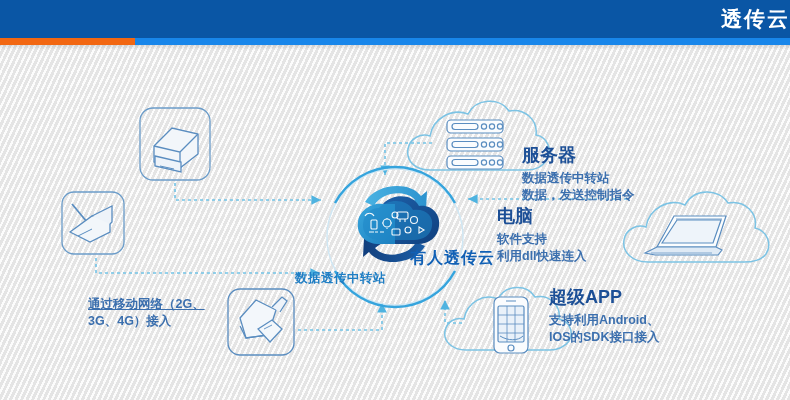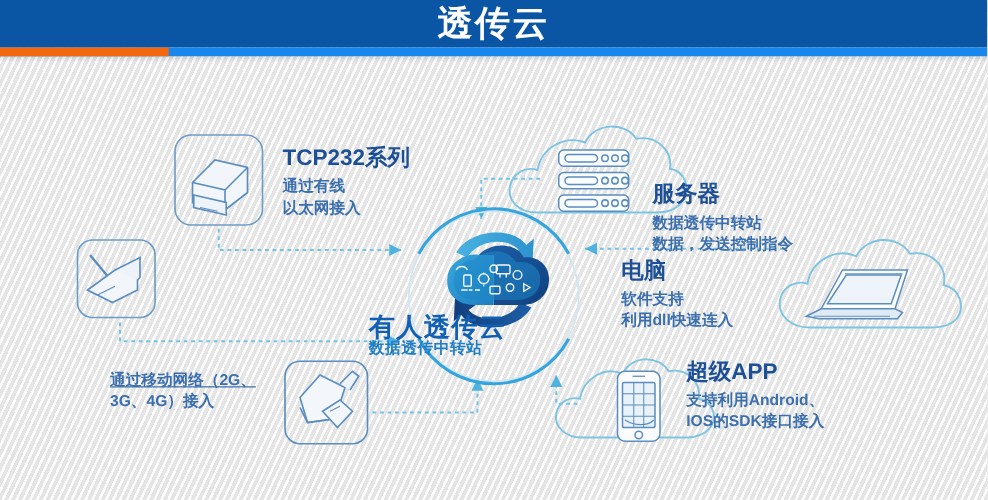--- a/index.html
+++ b/index.html
@@ -18,22 +18,22 @@
         rgba(222,222,222,0.55) 5px);
   }
 
   
   #header{
     position:absolute;left:0;top:0;width:790px;height:38px;
     background:#0a56a5;
   }
   #header-title{
     position:absolute;left:0;top:0;width:790px;height:38px;
-    line-height:38px;text-align:center;
-    color:#ffffff;font-size:28px;font-weight:bold;letter-spacing:2px;
+    line-height:38px;text-align:right;
+    color:#ffffff;font-size:21px;font-weight:bold;letter-spacing:2px;font-family:Liberation Serif, serif;
   }
   #accent-bar{
     position:absolute;left:0;top:38px;width:790px;height:7px;
     background:#1886ea;
   }
   #accent-bar-orange{
     position:absolute;left:0;top:38px;width:135px;height:7px;
     background:#f26712;
   }
   #header-shadow{
@@ -49,22 +49,22 @@
   .ttl{
     color:#1c4f96;font-size:17px;font-weight:bold;line-height:19px;
     white-space:nowrap;
   }
   .ttl.big{font-size:18px;}
   .sub{
     color:#3b6fae;font-size:12.5px;line-height:17px;font-weight:bold;
     white-space:nowrap;
   }
   .center-ttl{
-    position:absolute;width:200px;text-align:left;
-    color:#1060b5;font-size:21px;font-weight:bold;letter-spacing:1px;
+    position:absolute;width:200px;text-align:right;
+    color:#1060b5;font-size:16px;font-weight:bold;letter-spacing:1px;
     white-space:nowrap;
   }
   .center-sub{
     position:absolute;width:200px;text-align:left;
     color:#1f7ec4;font-size:12.5px;font-weight:bold;letter-spacing:0.5px;
     white-space:nowrap;
   }
 </style>
 </head>
 <body>
@@ -237,25 +237,20 @@
         <circle cx="511" cy="348" r="3"></circle>
         <g stroke-width="0.8">
           <path d="M498,315 h26 M498,324 h26 M498,333 h26"></path>
           <path d="M507,306 v36 M515,306 v36"></path>
         </g>
         <path d="M500,336 C508,341 518,341 523,336" stroke-width="1"></path>
       </g>
     </g>
   </svg>
 
-  <div class="txt" style="left:226px;top:117px;">
-    <div class="ttl big">TCP232系列</div>
-    <div class="sub" style="margin-top:5px;">通过有线</div>
-    <div class="sub">以太网接入</div>
-  </div>
 
 
   <div class="txt" style="left:88px;top:285px;">
     <div class="sub" style="margin-top:11px;text-decoration:underline;">通过移动网络（2G、</div>
     <div class="sub">3G、4G）接入</div>
   </div>
 
   <div class="txt" style="left:522px;top:104px;margin-top:42px;">
     <div class="ttl big">服务器</div>
     <div class="sub" style="margin-top:5px;">数据透传中转站</div>

